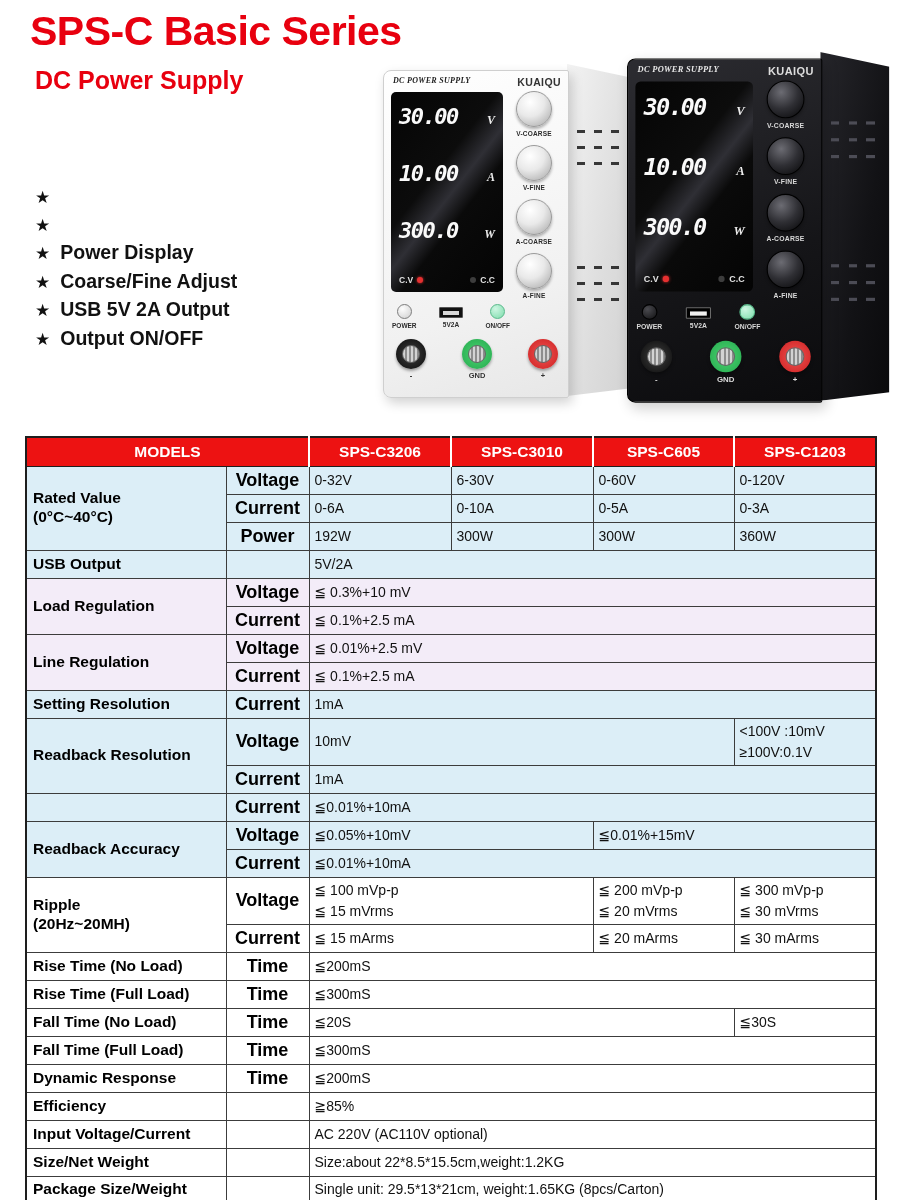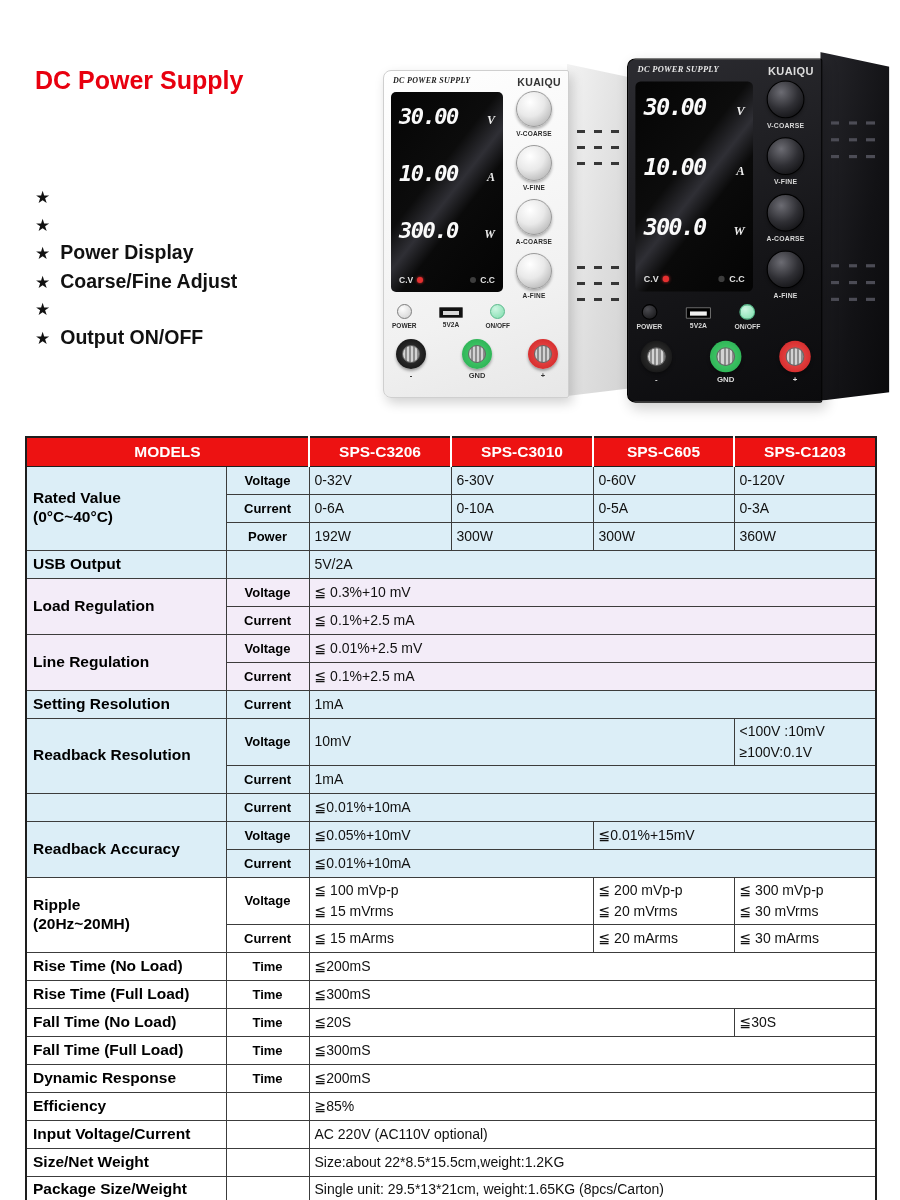--- a/index.html
+++ b/index.html
@@ -82,50 +82,52 @@
 
   
   .spec-wrap{position:absolute;left:25px;top:436px;}
   table.spec{border-collapse:collapse;table-layout:fixed;width:850px;border:2px solid #1e1e1e;}
   .spec th,.spec td{border:1px solid var(--border-dark);padding:1px 5px;overflow:hidden;}
   .spec thead th{height:29px;background:var(--header-red);color:#fff;font-size:15.5px;font-weight:700;text-align:center;border-left:2px solid #fff;border-bottom:1px solid #1e1e1e;}
   .spec thead th:first-child{border-left:none;}
   .spec tbody tr{height:28px;}
   .spec tbody tr.tall{height:47px;}
   .spec .lbl{text-align:left;font-weight:700;font-size:15.5px;color:#000;line-height:1.2;padding-left:6px;}
-  .spec .sub{text-align:center;font-weight:700;font-size:13px;color:#000;}
+  .spec .sub{text-align:center;font-weight:700;font-size:18px;color:#000;}
   .spec .val{font-weight:400;font-size:14px;color:#111;line-height:1.5;}
   tr.bg-blue > th, tr.bg-blue > td{background:var(--row-blue);}
   tr.bg-lav  > th, tr.bg-lav  > td{background:var(--row-lavender);}
   tr.bg-white> th, tr.bg-white> td{background:var(--row-white);}
 </style>
 </head>
 <body>
 
 <div class="page">
 
+  <h1 class="main-title">SPS-C Basic Series</h1>
   <h2 class="sub-title">DC Power Supply</h2>
 
   <ul class="features">
       <li>
         <span class="star">★</span>
       </li>
       <li>
         <span class="star">★</span>
       </li>
       <li>
         <span class="star">★</span>
         <span>Power Display</span>
       </li>
       <li>
         <span class="star">★</span>
         <span>Coarse/Fine Adjust</span>
       </li>
       <li>
         <span class="star">★</span>
+        <span>USB 5V 2A Output</span>
       </li>
       <li>
         <span class="star">★</span>
         <span>Output ON/OFF</span>
       </li>
     </ul>
 
   <div class="device white">
     <div class="dev-side">
       <div class="slot-group sg-top">

